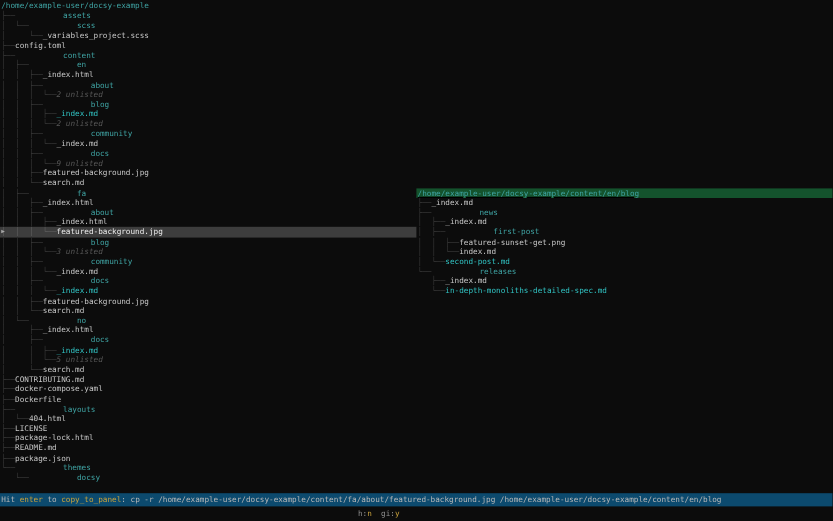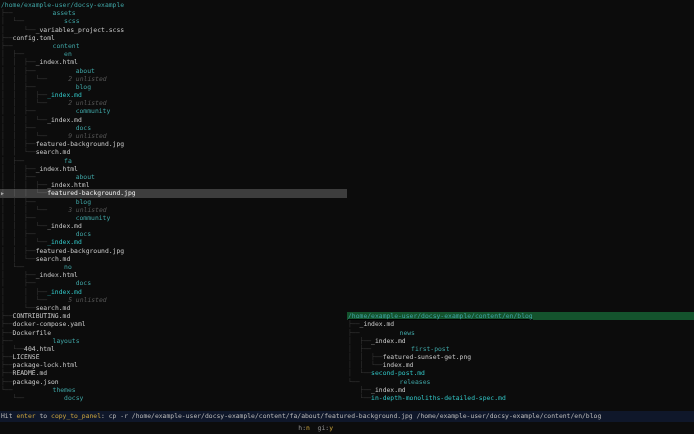--- a/index.html
+++ b/index.html
@@ -6,40 +6,40 @@
   html, body { background: #0c0c0c; }
   .screen {
     position: relative;
     width: 694px; height: 434px;
     background: #0c0c0c;
     overflow: hidden;
     font-family: "DejaVu Sans Mono", monospace;
     font-size: 6.4px;
     line-height: 8.2px;
   }
-  .panes { display: flex; align-items: flex-end; padding-top: 1px; }
+  .panes { display: flex; align-items: center; padding-top: 1px; }
   .pane { width: 347px; flex: 0 0 347px; }
   .row { white-space: pre; height: 8.2px; position: relative; padding-left: 1px; }
   .prefix { color: #3a3a3a; }
   .name.root { color: #3fa3a3; }
   .name.dir { color: #3fa3a3; margin-left: 40px; }
   .name.file { color: #c6c6c6; }
   .name.gitfile { color: #31c2c2; }
-  .name.unlisted { color: #575757; font-style: italic; margin-left: 21px; }
+  .name.unlisted { color: #575757; font-style: italic; }
   .row.highlighted { background: #14532d; text-decoration: underline; }
   .row.selected { background: #3d3d3d; }
   .row.selected .name { color: #ececec; }
   .row.selected .prefix { color: #5f5f5f; }
   .marker {
     position: absolute; left: 1px; top: 0;
     color: #a8a8a8; font-size: 5px; line-height: 8.2px;
   }
   .statusbar {
     position: absolute; left: 0; top: 411px; width: 694px; height: 11px;
-    background: #0f172a; color: #b8b8b8;
+    background: #0c4a6e; color: #b8b8b8;
     white-space: pre; padding-left: 1px; line-height: 11px;
   }
   .statusbar .accent { color: #c9a23c; }
   .inputline {
     position: absolute; left: 0; top: 422px; width: 694px; height: 12px;
     white-space: pre; padding-left: 17px; line-height: 12px; color: #c6c6c6;
   }
   .flags {
     position: absolute; left: 0; top: 0; width: 333px;
     text-align: right; line-height: 12px;

